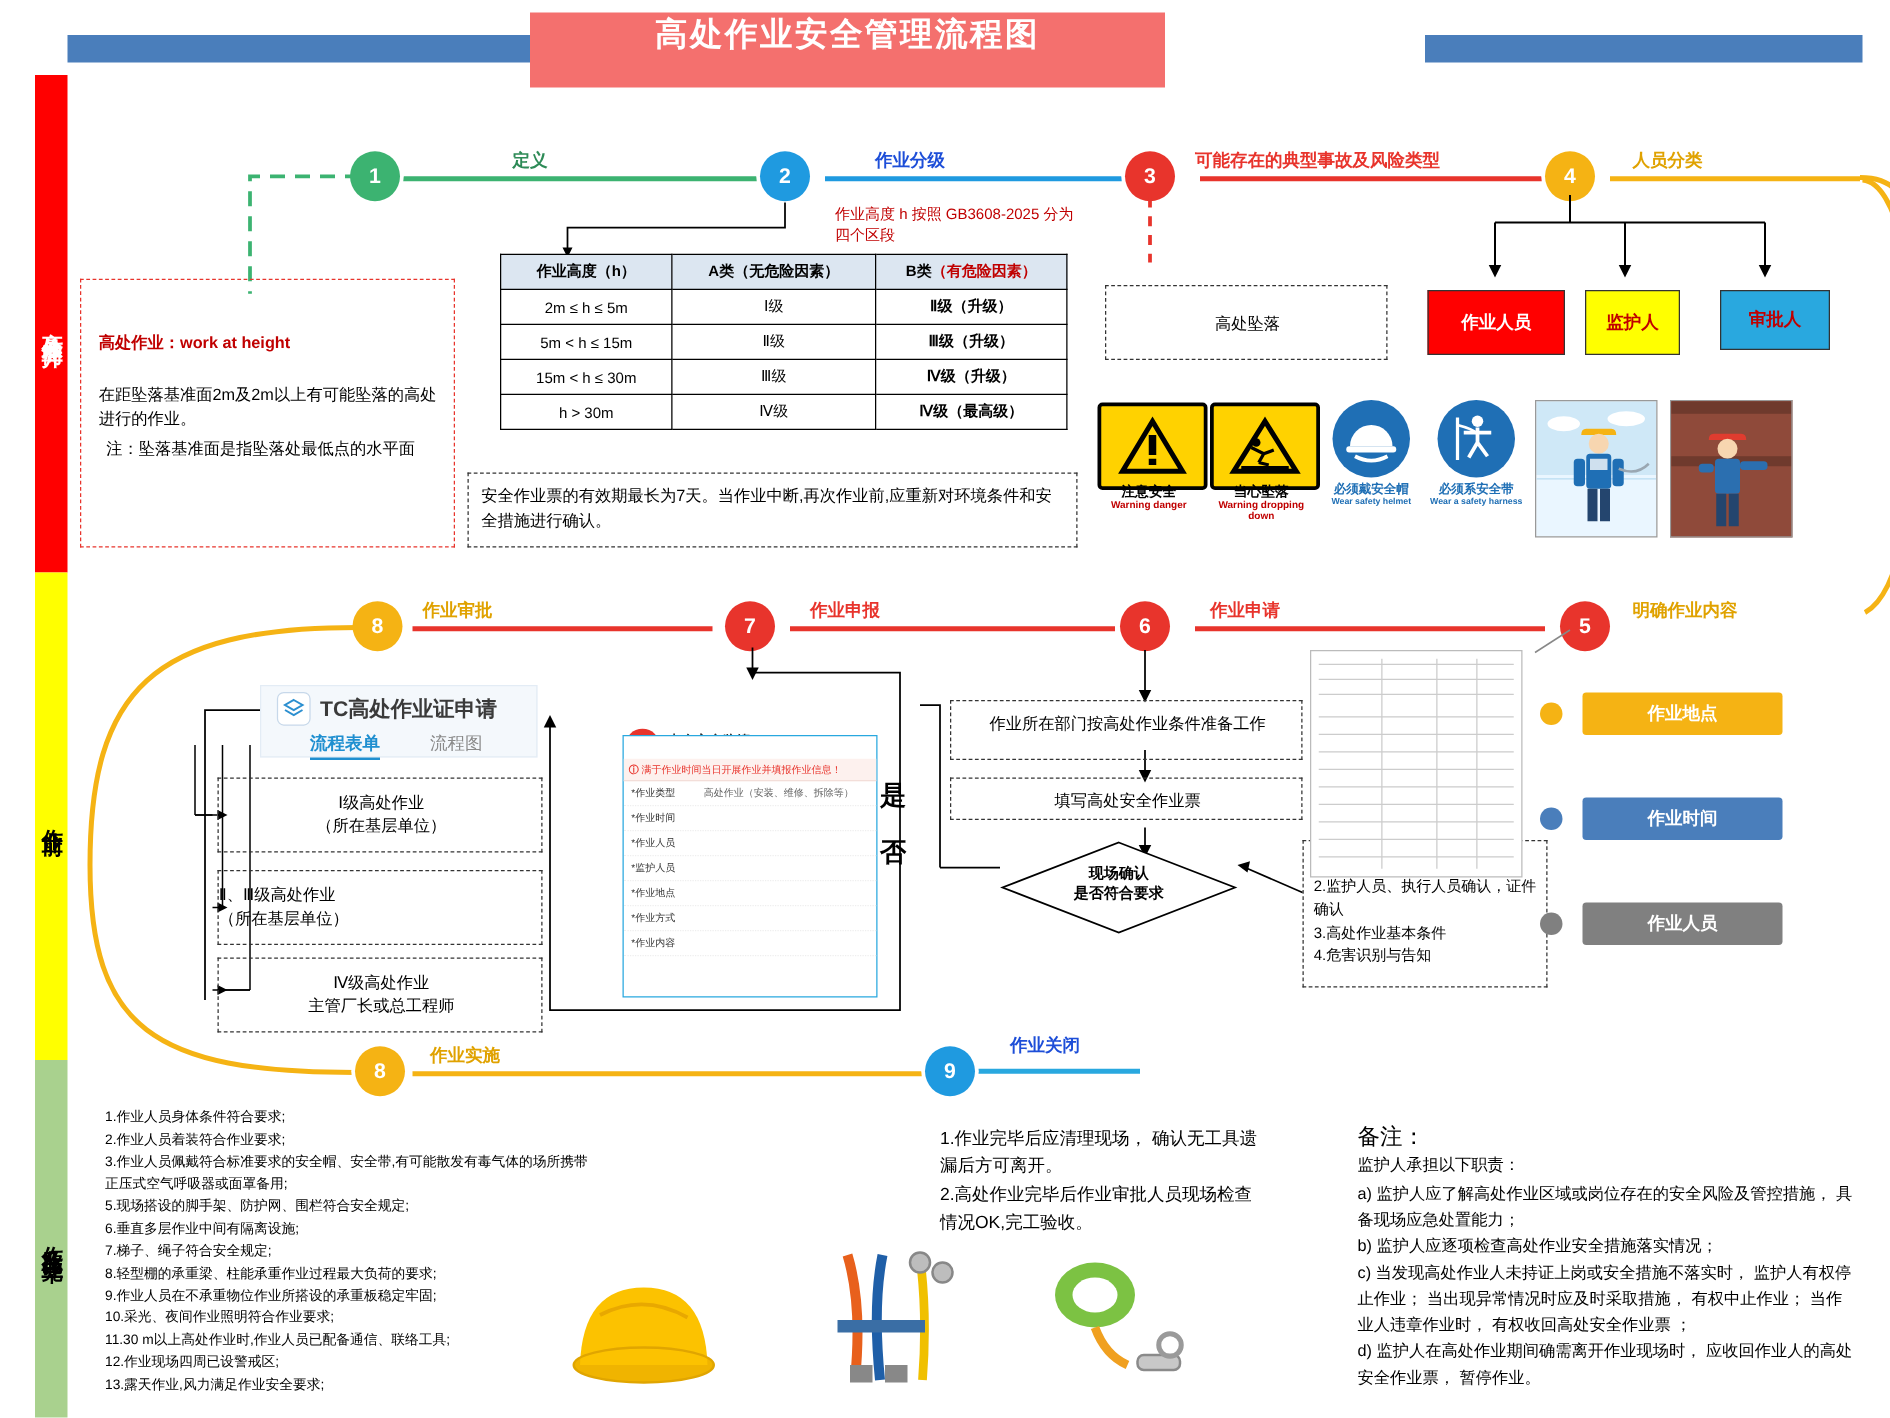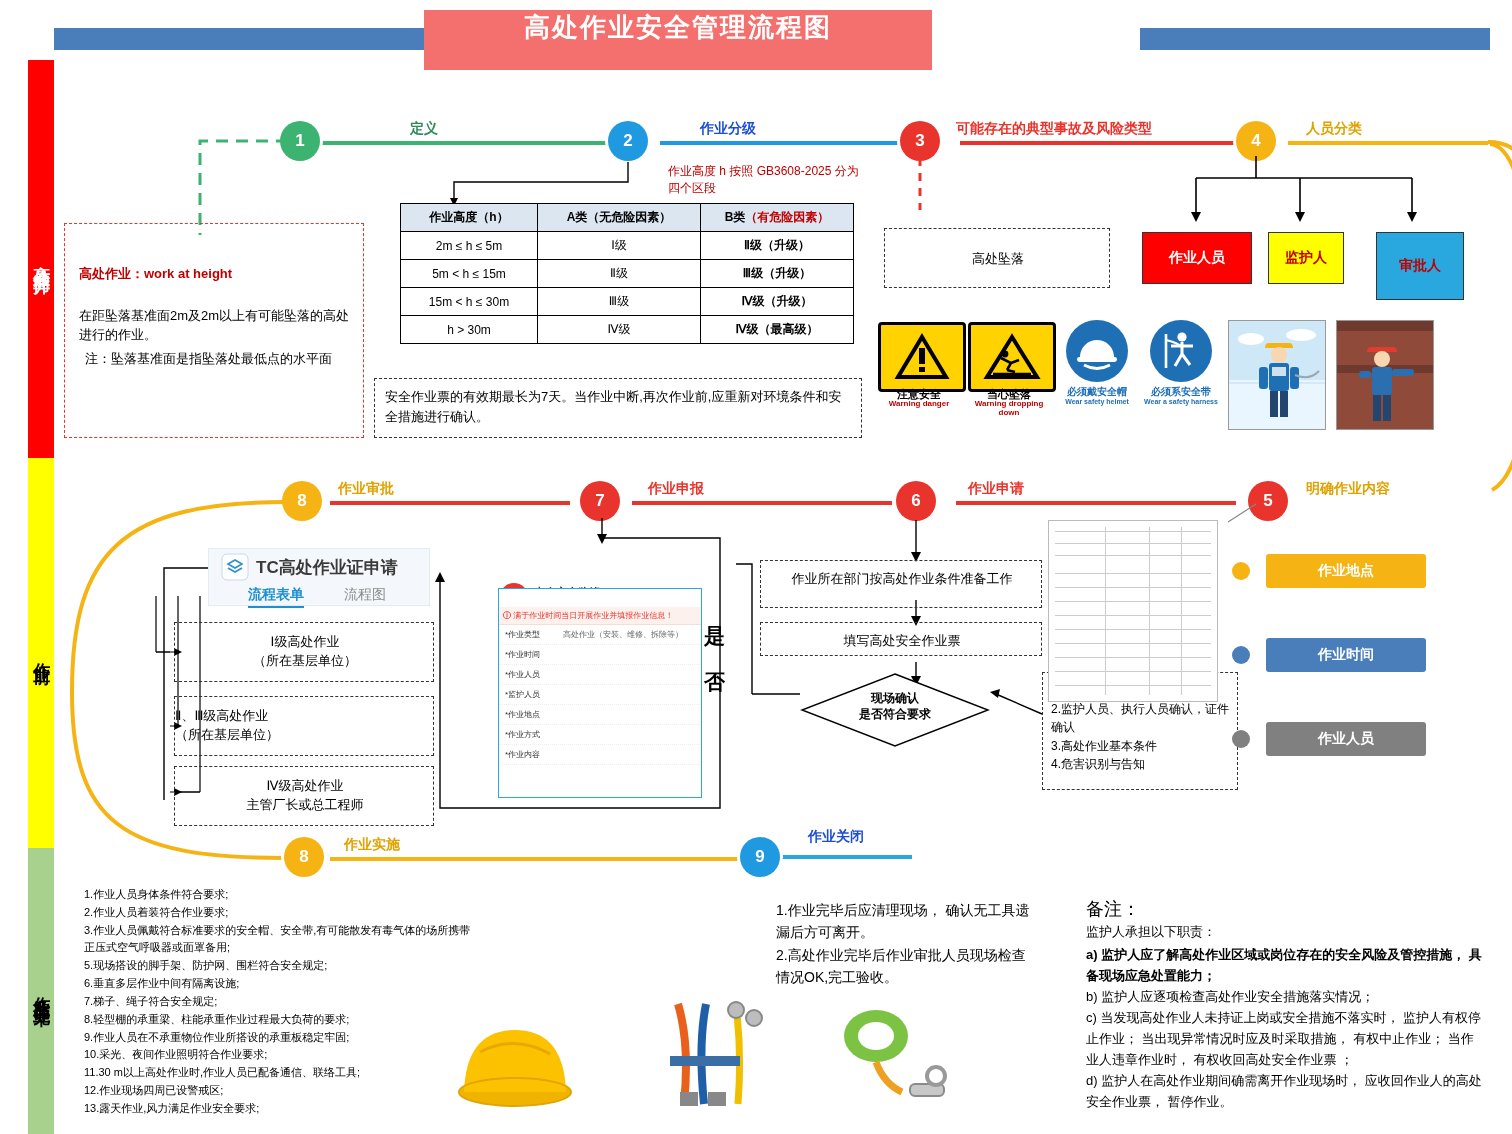--- a/index.html
+++ b/index.html
@@ -202,21 +202,21 @@
     <path d="M160 66 L155 56 L165 56 Z" fill="#000"></path>
     <path d="M272 66 L267 56 L277 56 Z" fill="#000"></path>
   </svg>
 
   <div class="cbox" style="left:1142px;top:232px;width:110px;height:52px;background:#ff0000;color:#ffffff;">
       <span>作业人员</span>
     </div>
   <div class="cbox" style="left:1268px;top:232px;width:76px;height:52px;background:#ffff00;color:#c00000;">
       <span>监护人</span>
     </div>
-  <div class="cbox" style="left:1376px;top:232px;width:88px;height:68px;background:#29a8df;color:#c00000;">
+  <div class="cbox" style="left:1376px;top:232px;width:88px;height:48px;background:#29a8df;color:#c00000;">
       <span>审批人</span>
     </div>
 
   <div class="sign" style="left:878px;top:322px;width:82px;height:84px;">
     <div class="warn">
       <svg width="52" height="46" viewBox="0 0 52 46">
         <polygon points="26,3 50,43 2,43" fill="#ffd200" stroke="#000" stroke-width="4"></polygon>
         <rect x="23" y="14" width="6" height="16" fill="#000"></rect>
         <rect x="23" y="33" width="6" height="5" fill="#000"></rect>
       </svg>
@@ -523,21 +523,21 @@
     <div class="tiny" style="line-height:1.62;">7.梯子、绳子符合安全规定;</div>
     <div class="tiny" style="line-height:1.62;">8.轻型棚的承重梁、柱能承重作业过程最大负荷的要求;</div>
     <div class="tiny" style="line-height:1.62;">9.作业人员在不承重物位作业所搭设的承重板稳定牢固;</div>
     <div class="tiny" style="line-height:1.62;">10.采光、夜间作业照明符合作业要求;</div>
     <div class="tiny" style="line-height:1.62;">11.30 m以上高处作业时,作业人员已配备通信、联络工具;</div>
     <div class="tiny" style="line-height:1.62;">12.作业现场四周已设警戒区;</div>
     <div class="tiny" style="line-height:1.62;">13.露天作业,风力满足作业安全要求;</div>
 
   </div>
 
-  <div class="abs" style="left:752px;top:900px;width:256px;margin-left:24px;">
+  <div class="abs" style="left:752px;top:900px;width:256px;">
     <div style="font-size:14px;line-height:1.55;">1.作业完毕后应清理现场， 确认无工具遗漏后方可离开。</div>
     <div style="font-size:14px;line-height:1.55;margin-top:2px;">2.高处作业完毕后作业审批人员现场检查情况OK,完工验收。</div>
   </div>
 
   <div class="abs" style="left:450px;top:1000px;width:130px;height:110px;">
     <svg width="130" height="110" viewBox="0 0 130 110">
       <ellipse cx="65" cy="92" rx="56" ry="14" fill="#f0b400"></ellipse>
       <path d="M14 92 q2 -62 51 -62 q49 0 51 62z" fill="#fcc200"></path>
       <path d="M30 52 q35 -18 70 2" stroke="#e8a800" stroke-width="3" fill="none"></path>
       <ellipse cx="65" cy="92" rx="56" ry="14" fill="none" stroke="#e0a500" stroke-width="2"></ellipse>
@@ -561,19 +561,19 @@
       <ellipse cx="40" cy="30" rx="18" ry="14" fill="#ffffff"></ellipse>
       <path d="M40 56 q8 22 26 30" stroke="#f0a020" stroke-width="7" fill="none"></path>
       <rect x="74" y="78" width="34" height="12" rx="5" fill="#c8c8c8" stroke="#8a8a8a" stroke-width="2"></rect>
       <circle cx="100" cy="70" r="9" fill="none" stroke="#9a9a9a" stroke-width="4"></circle>
     </svg>
   </div>
 
   <div class="abs" style="left:1086px;top:876px;width:400px;">
     <div style="font-size:18px;margin-top:21px;">备注：</div>
     <div style="font-size:13px;margin-top:2px;">监护人承担以下职责：</div>
-    <div style="font-size:13px;line-height:1.62;margin-top:3px;font-weight:bold;">a) 监护人应了解高处作业区域或岗位存在的安全风险及管控措施， 具备现场应急处置能力；</div>
+    <div style="font-size:13px;line-height:1.62;margin-top:3px;">a) 监护人应了解高处作业区域或岗位存在的安全风险及管控措施， 具备现场应急处置能力；</div>
     <div style="font-size:13px;line-height:1.62;">b) 监护人应逐项检查高处作业安全措施落实情况；</div>
     <div style="font-size:13px;line-height:1.62;">c) 当发现高处作业人未持证上岗或安全措施不落实时， 监护人有权停止作业； 当出现异常情况时应及时采取措施， 有权中止作业； 当作业人违章作业时， 有权收回高处安全作业票 ；</div>
     <div style="font-size:13px;line-height:1.62;">d) 监护人在高处作业期间确需离开作业现场时， 应收回作业人的高处安全作业票， 暂停作业。</div>
   </div>
 
 </div>
 
 </body></html>

